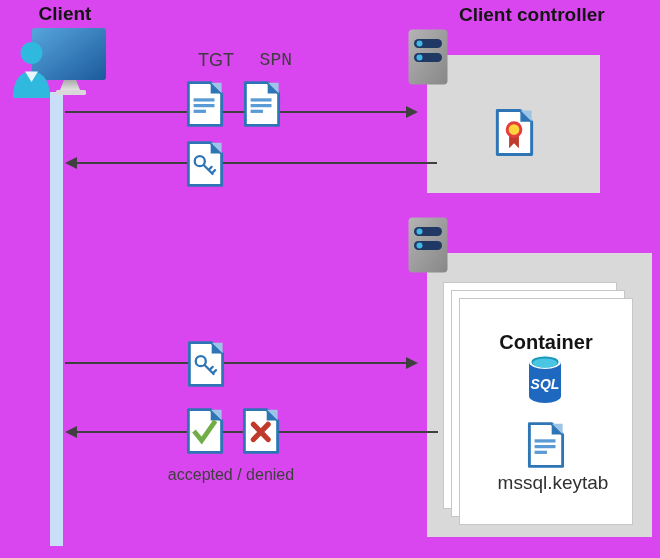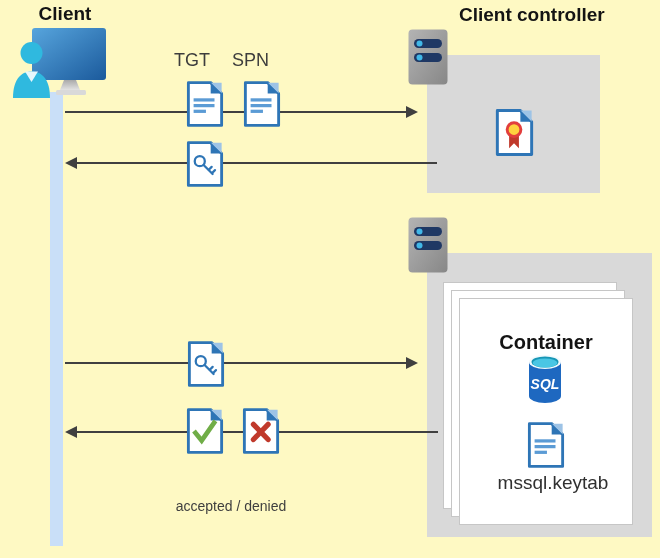--- a/index.html
+++ b/index.html
@@ -1,30 +1,30 @@
 <!DOCTYPE html>
 <html><head>
 <meta charset="utf-8">
 <style>
   html,body{margin:0;padding:0;background:#fff;}
   .canvas{
-    position:relative;width:660px;height:558px;background:#fef9c3;overflow:hidden;
+    position:relative;width:660px;height:558px;background:#d946ef;overflow:hidden;
     font-family:"Liberation Sans", sans-serif;
   }
   .abs{position:absolute;}
   
   .lbl-bold{font-weight:700;color:#141414;font-size:19px;line-height:23px;}
   .lbl-reg{font-weight:400;color:#3d3d3d;font-size:18px;}
   .client-label{left:24px;top:2px;width:82px;text-align:center;}
   .dc-label{left:459px;top:3px;width:160px;}
   .linux-label{left:459px;top:223px;width:190px;}
   .container-label{left:459px;top:311px;width:174px;text-align:center;font-size:20px;margin-top:20px;}
-  .tgt-label{left:174px;top:50px;width:60px;text-align:left;}
-  .spn-label{left:232px;top:50px;width:60px;text-align:left;}
-  .accepted-label{left:106px;top:466px;width:250px;text-align:center;font-size:14px;color:#3f3f3f;margin-top:32px;}
+  .tgt-label{left:174px;top:50px;width:60px;text-align:right;}
+  .spn-label{left:232px;top:50px;width:60px;text-align:right;font-family:Liberation Mono, monospace;}
+  .accepted-label{left:106px;top:466px;width:250px;text-align:center;font-size:16px;color:#3f3f3f;}
   .keytab-label{left:459px;top:472px;width:188px;text-align:center;font-size:19px;color:#303030;}
   
   .gray-box{background:#d9d9d9;}
   .dc-box{left:427px;top:55px;width:173px;height:138px;}
   .linux-box{left:427px;top:253px;width:225px;height:284px;}
   
   .card{background:#fff;border:1px solid #c6c6c6;width:174px;height:227px;box-sizing:border-box;}
   .card-back{left:443px;top:282px;}
   .card-mid{left:451px;top:290px;}
   .card-front{left:459px;top:298px;}

